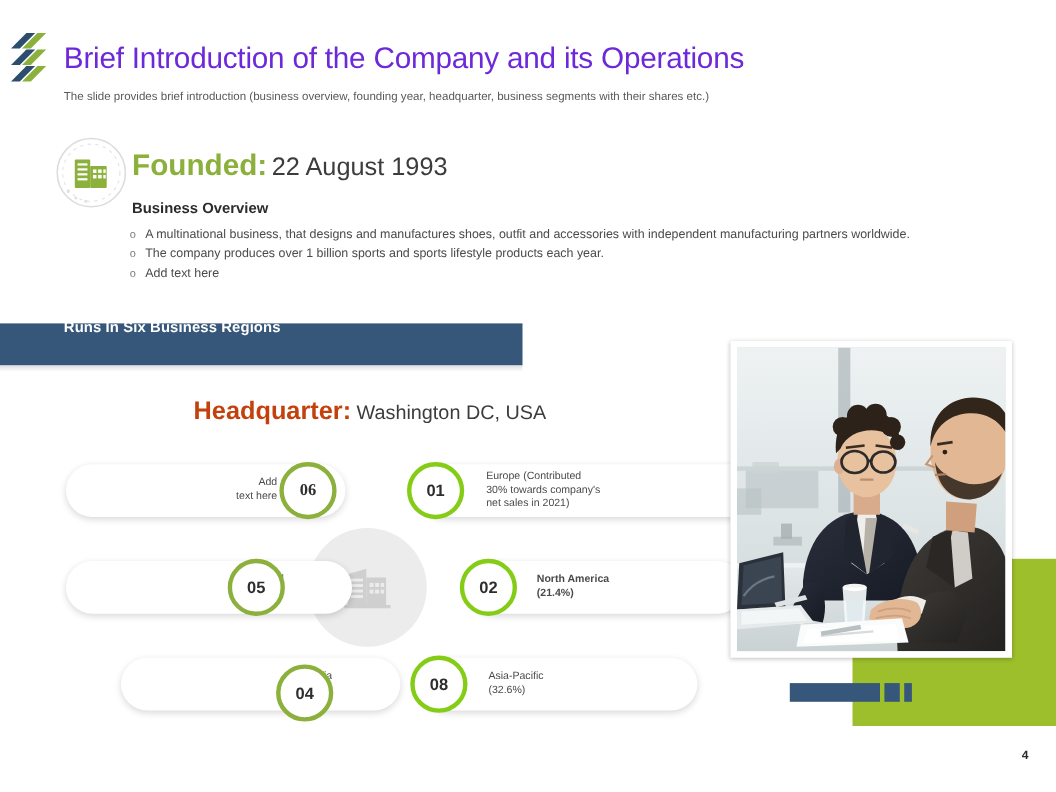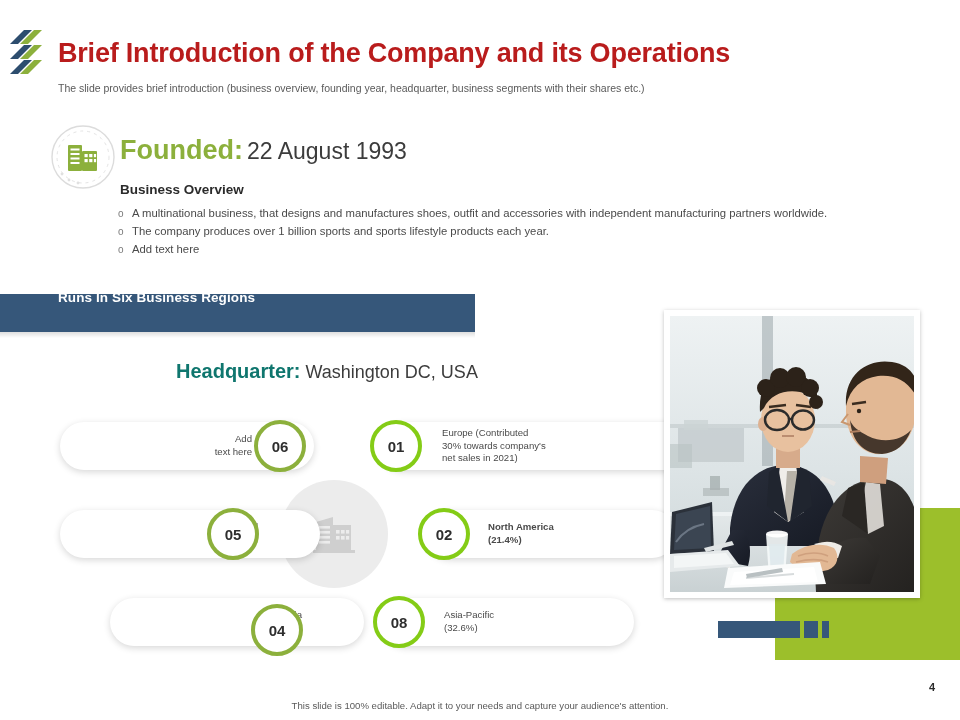--- a/index.html
+++ b/index.html
@@ -12,21 +12,21 @@
     position:relative;
   }
   .slide{position:relative;width:960px;height:720px;overflow:hidden;background:#fff;}
 
   
   .logo{position:absolute;left:8px;top:28px;width:42px;height:50px;}
 
   
   .title{
     position:absolute;left:58px;top:38px;
-    font-size:27px;font-weight:bold;color:#b91c1c;
+    font-size:27px;font-weight:normal;color:#6d28d9;
     letter-spacing:-0.2px;white-space:nowrap;text-align:right;
   }
   .subtitle{
     position:absolute;left:58px;top:82px;
     font-size:10.5px;color:#5a5a5a;white-space:nowrap;
   }
 
   
   .founded-badge{position:absolute;left:48px;top:122px;width:70px;height:70px;}
   .founded-line{position:absolute;left:120px;top:135px;white-space:nowrap;}
@@ -56,21 +56,21 @@
     position:absolute;left:0;top:332px;width:475px;height:6px;
     background:linear-gradient(to bottom, rgba(0,0,0,0.13), rgba(0,0,0,0));
   }
   .banner-text{
     position:absolute;left:58px;top:290px;
     font-size:13.5px;font-weight:bold;color:#ffffff;letter-spacing:0.1px;
   }
 
   
   .hq{position:absolute;left:176px;top:360px;white-space:nowrap;}
-  .hq-label{font-size:20px;font-weight:bold;color:#0f766e;margin-top:44px;}
+  .hq-label{font-size:23px;font-weight:bold;color:#c2410c;margin-top:44px;}
   .hq-value{font-size:18px;color:#3c3c3c;}
 
   
   .diagram{position:absolute;left:52px;top:400px;width:580px;height:270px;}
 
   .center-circle{
     position:absolute;left:228px;top:80px;width:108px;height:108px;
     border-radius:50%;background:#ececec;
     display:flex;align-items:center;justify-content:center;
   }
@@ -211,21 +211,21 @@
           <rect x="30" y="30" width="3.6" height="3.6"></rect>
           <rect x="35" y="30" width="3.6" height="3.6"></rect>
           <rect x="40" y="30" width="3.2" height="3.6"></rect>
         </g>
       </svg>
     </div>
 
     <div class="pill left" style="left:8px;top:22px;width:192px;">
       <span class="pill-text">Add<br>text here</span>
     </div>
-    <div class="node green" style="left:202px;top:20px;">
+    <div class="node green" style="left:202px;top:20px;font-family:Liberation Serif, serif;">
       <span>06</span>
     </div>
 
     <div class="pill right" style="left:328px;top:22px;width:248px;">
       <span class="pill-text">Europe (Contributed<br>30% towards company's<br>net sales in 2021)</span>
     </div>
     <div class="node blue" style="left:318px;top:20px;">
       <span>01</span>
     </div>
 
@@ -391,16 +391,15 @@
 
         <path d="M76 258 L112 252 L113 256 L77 262 Z" fill="#b9c0c2"></path>
       </svg>
     </div>
   </div>
 
   <div class="bar1"></div>
   <div class="bar2"></div>
   <div class="bar3"></div>
 
-  <div class="footer">This slide is 100% editable. Adapt it to your needs and capture your audience's attention.</div>
   <div class="pagenum">4</div>
 
 </div>
 
 </body></html>

